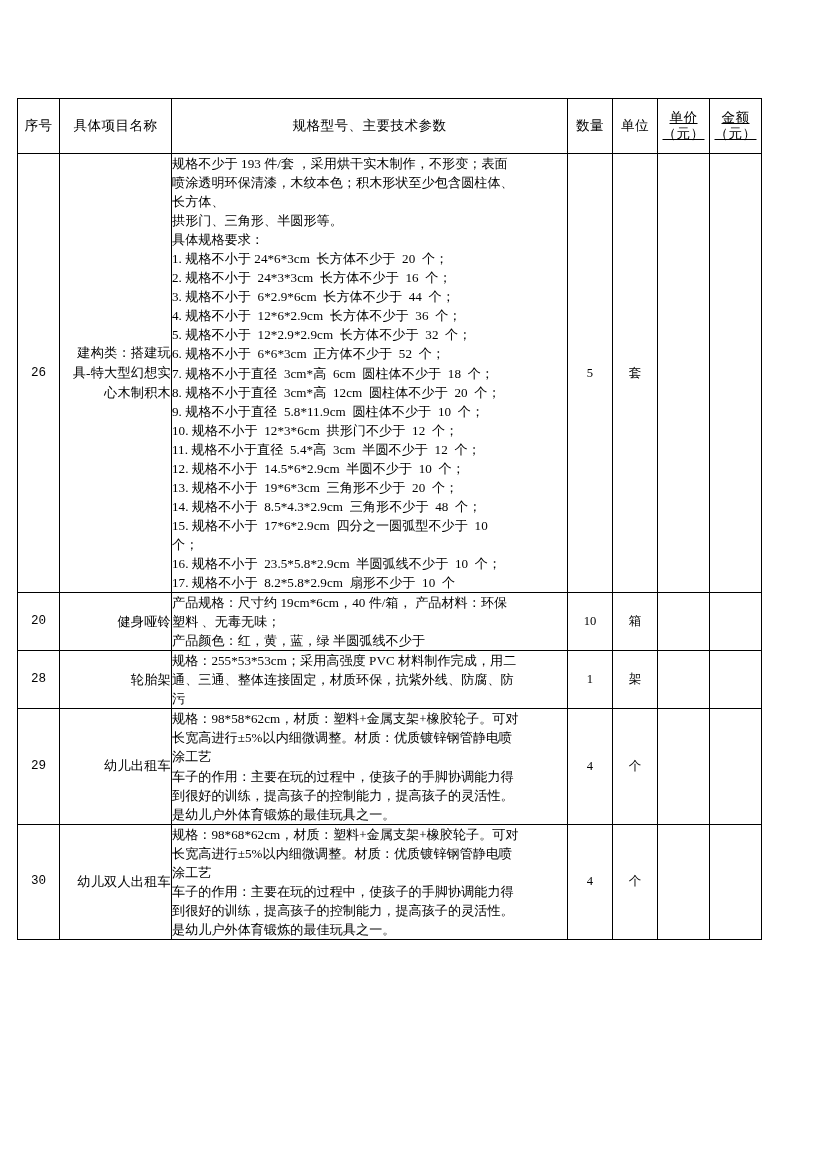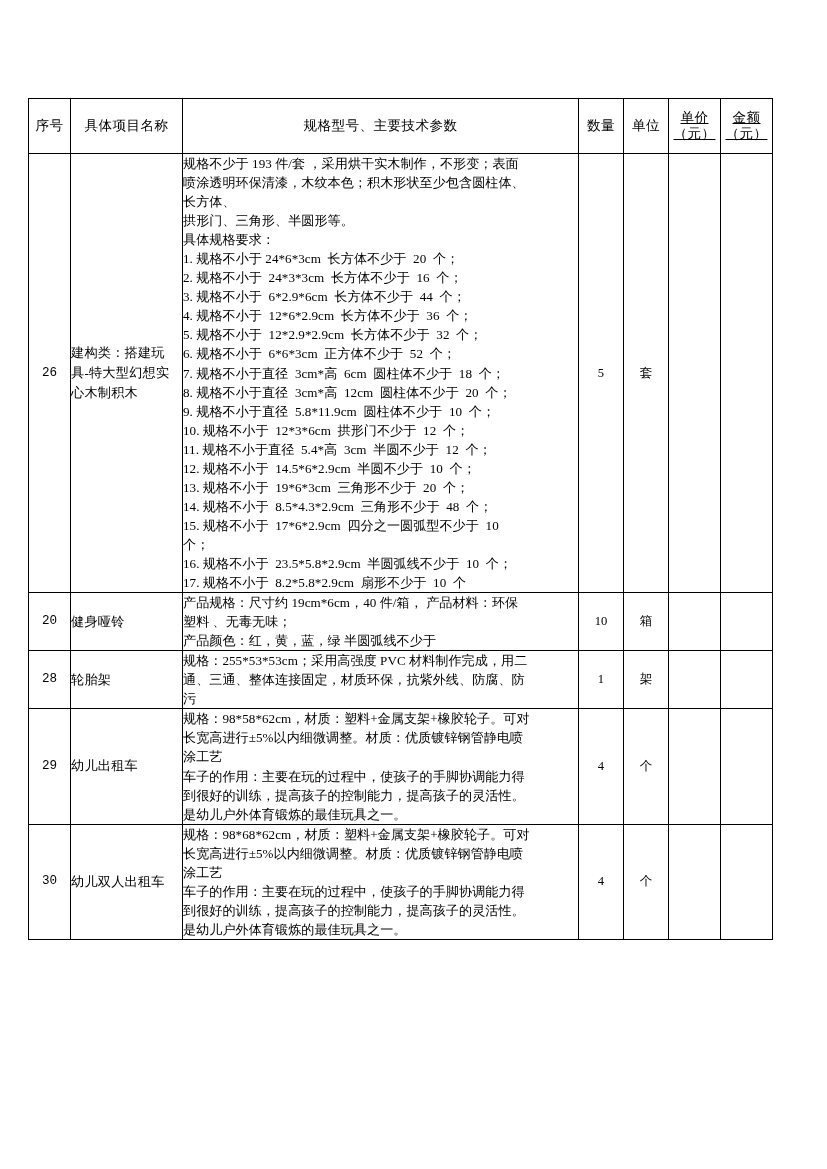--- a/index.html
+++ b/index.html
@@ -12,21 +12,21 @@
     height: 1169px;
     font-family: "Liberation Serif", "DejaVu Serif", serif;
     color: #000000;
     -webkit-font-smoothing: none;
   }
   .page {
     position: relative;
     width: 827px;
     height: 1169px;
     box-sizing: border-box;
-    padding: 98px 41px 0 28px;
+    padding: 98px 41px 0 17px;
   }
   table.spec-table {
     width: 744px;
     border-collapse: collapse;
     table-layout: fixed;
     font-size: 13.2px;
     line-height: 1.0;
   }
   table.spec-table td,
   table.spec-table th {
@@ -61,21 +61,21 @@
     text-decoration: underline;
   }
 
   
   .seq {
     text-align: center;
     font-size: 12.6px;
     font-family: Liberation Mono, monospace;
   }
   .name {
-    text-align: left;
+    text-align: right;
     font-size: 13.2px;
     line-height: 1.52;
     padding: 0 6px;
     letter-spacing: 0.2px;
   }
   .spec {
     text-align: left;
     vertical-align: top;
     padding: 3px 2px 3px 3px;
     font-size: 13.1px;

